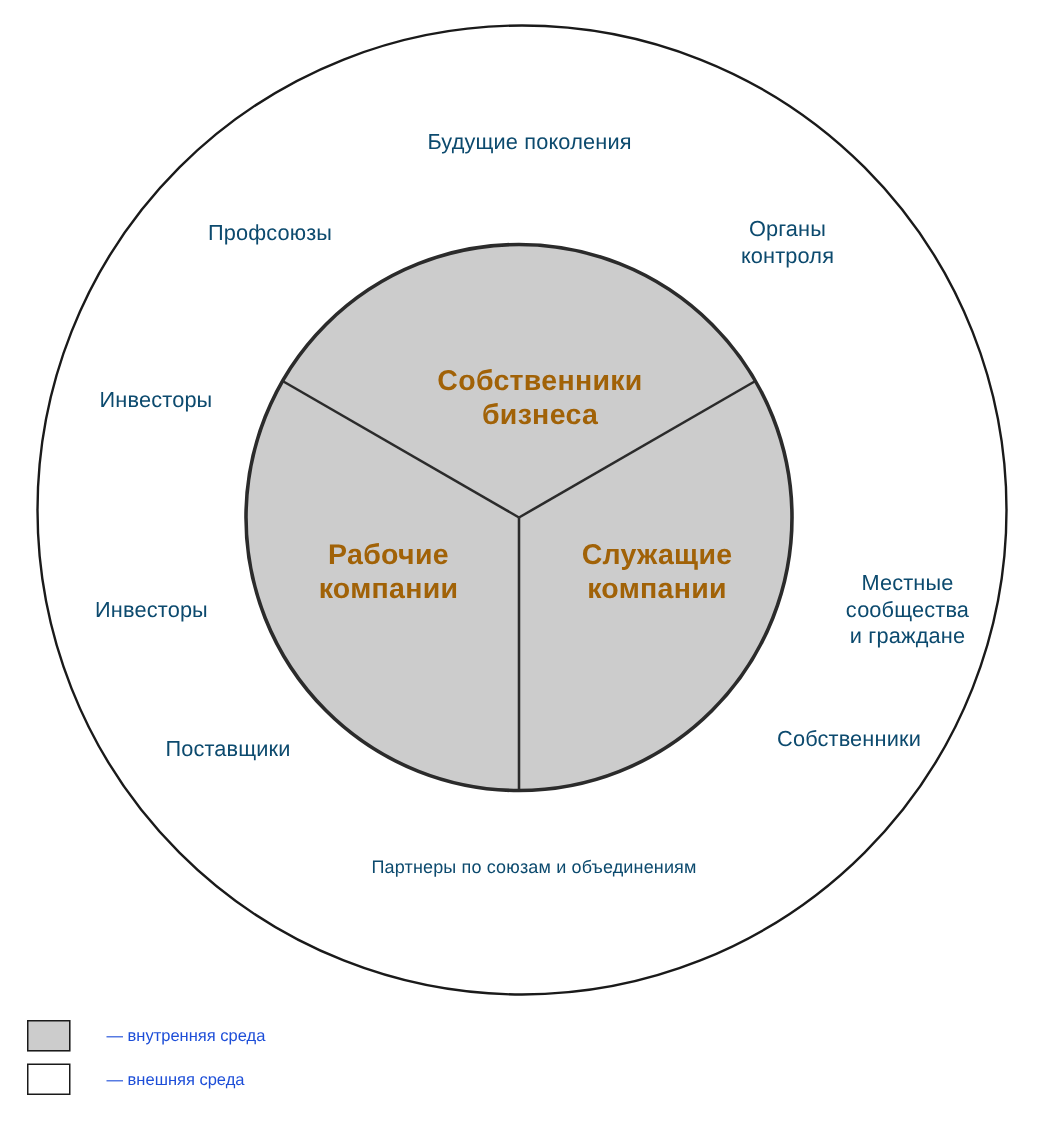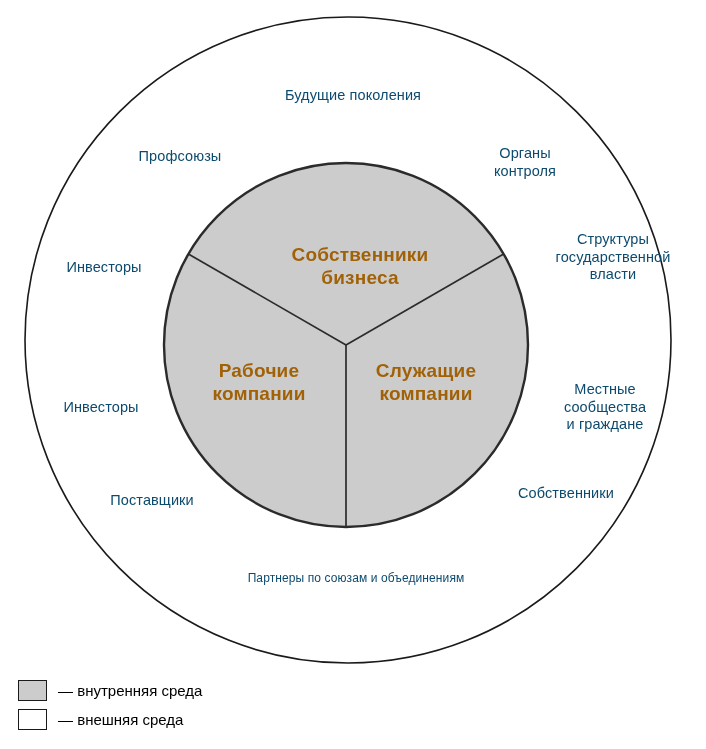--- a/index.html
+++ b/index.html
@@ -65,23 +65,23 @@
   .swatch {
     width: 29px;
     height: 21px;
     border: 1.6px solid #1a1a1a;
     box-sizing: border-box;
     flex: 0 0 auto;
   }
   .swatch.inner-env { background: #cccccc; }
   .swatch.outer-env { background: #ffffff; }
   .legend-text {
-    font-size: 15px;
-    margin-left: 11px;
-    color: #000000;
+    font-size: 11px;
+    margin-left: 24px;
+    color: #1d4ed8;
     white-space: pre;
   }
 </style>
 </head>
 <body>
 
 <div id="diagram-root">
 
   <svg id="circles-svg" viewBox="0 0 706 749">
     <circle id="outer-circle" cx="348" cy="340" r="323" fill="#ffffff" stroke="#1a1a1a" stroke-width="1.6"></circle>
@@ -90,31 +90,28 @@
       <line id="divider-down" x1="346" y1="345" x2="346" y2="527"></line>
       <line id="divider-upleft" x1="346" y1="345" x2="188.38337651123217" y2="254"></line>
       <line id="divider-upright" x1="346" y1="345" x2="503.6166234887678" y2="253.99999999999991"></line>
     </g>
   </svg>
 
   <div class="label sector-label" style="left: 360px; top: 266px;">Собственники
 бизнеса</div>
   <div class="label sector-label" style="left: 259px; top: 382px;">Рабочие
 компании</div>
-  <div class="label sector-label" style="left: 426px; top: 382px;">Служащие
+  <div class="label sector-label" style="left: 438px; top: 382px;">Служащие
 компании</div>
 
   <div class="label outer-label" style="left: 353px; top: 96px;">Будущие поколения</div>
   <div class="label outer-label" style="left: 180px; top: 157px;">Профсоюзы</div>
   <div class="label outer-label" style="left: 525px; top: 163px;">Органы
 контроля</div>
   <div class="label outer-label" style="left: 104px; top: 268px;">Инвесторы</div>
-  <div class="label outer-label" style="left: 613px; top: 258px;">Структуры
-государственной
-власти</div>
   <div class="label outer-label" style="left: 101px; top: 408px;">Инвесторы</div>
   <div class="label outer-label" style="left: 605px; top: 408px;">Местные
 сообщества
 и граждане</div>
   <div class="label outer-label" style="left: 152px; top: 501px;">Поставщики</div>
   <div class="label outer-label" style="left: 566px; top: 494px;">Собственники</div>
   <div class="label outer-label wide-label" style="left: 356px; top: 578px;">Партнеры по союзам и объединениям</div>
 
   <div id="legend">
     <div class="legend-row">

